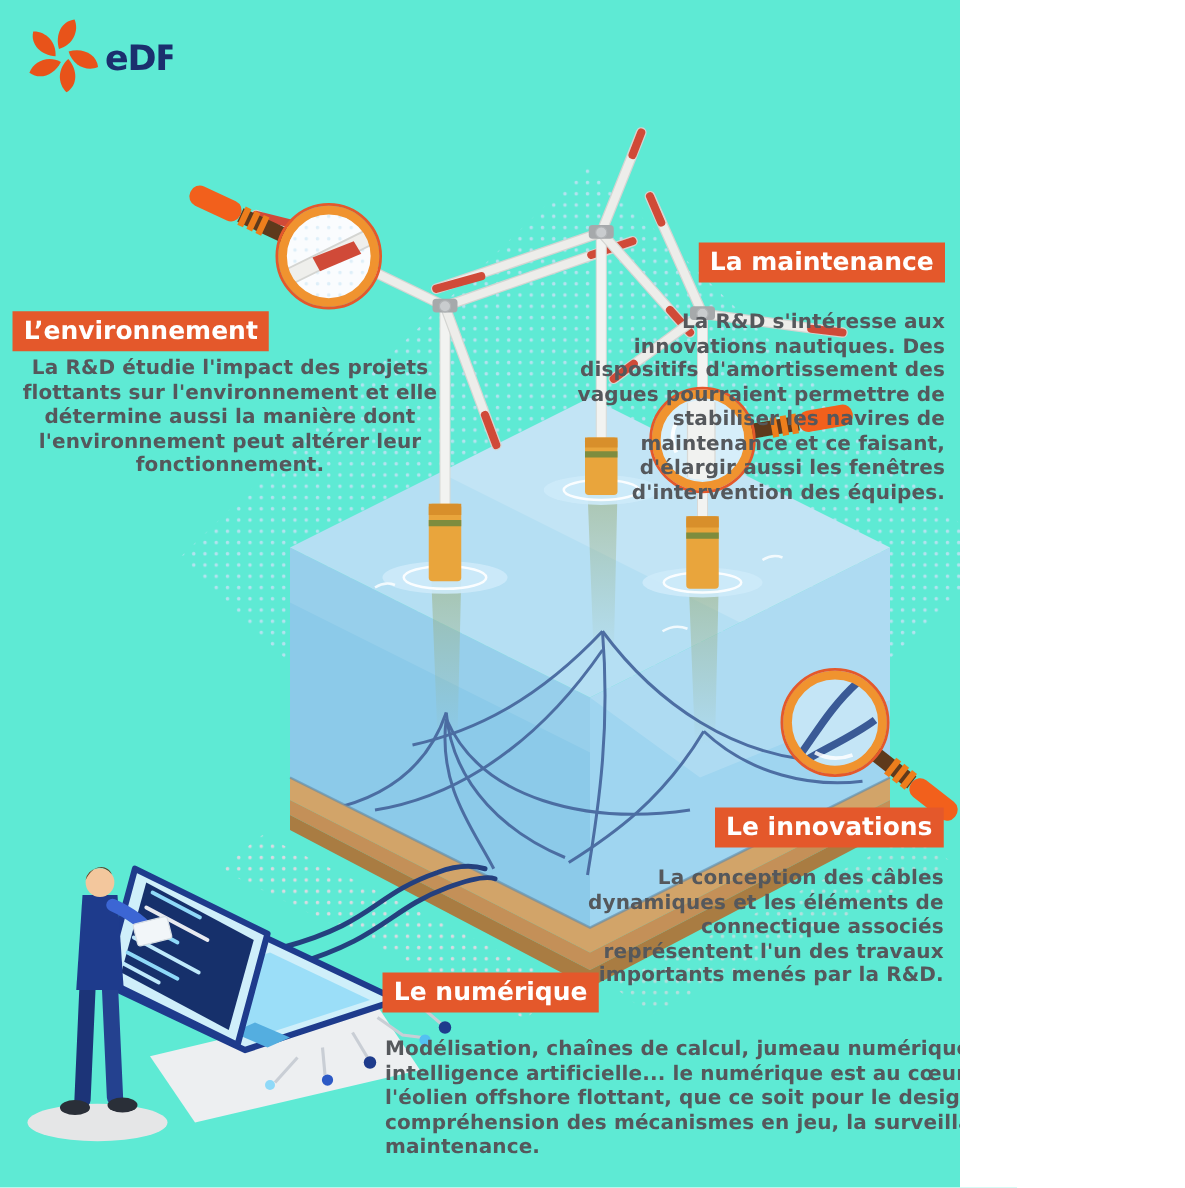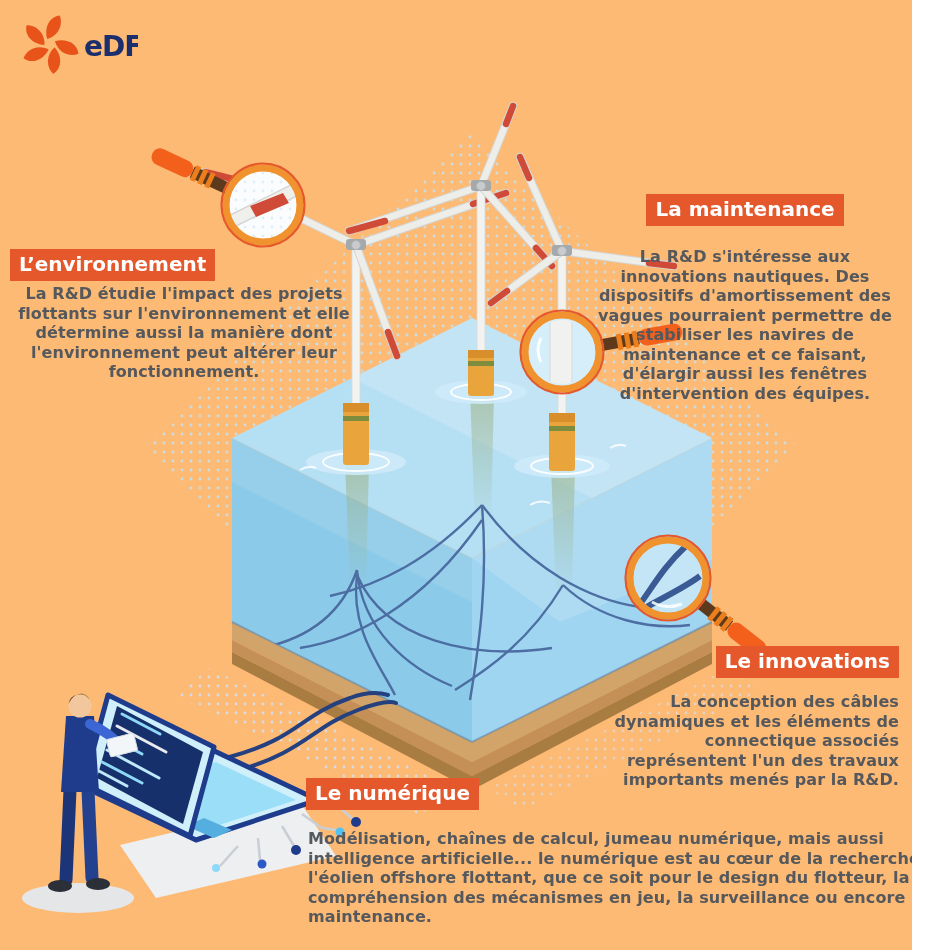--- a/index.html
+++ b/index.html
@@ -1,35 +1,35 @@
 <!DOCTYPE html>
 <html><head>
 <meta charset="utf-8">
 <style>
   html,body{margin:0;padding:0;background:#ffffff;}
   #stage{
-    position:relative;width:912px;height:950px;overflow:hidden;background:#fdba74;
+    position:relative;width:768px;height:950px;overflow:hidden;background:#5eead4;
     font-family:"DejaVu Sans","Liberation Sans",sans-serif;
   }
   .abs{position:absolute;}
   #illustration{position:absolute;left:0;top:0;width:948px;height:950px;}
   .title{
     left:150px;top:20px;width:656px;text-align:center;
     color:#2E6BC8;font-size:37px;font-weight:bold;line-height:1.14;letter-spacing:-.5px;
   }
   .chip{
     display:inline-block;background:#E4582B;color:#ffffff;
     font-weight:bold;font-size:20px;line-height:1;padding:5px 9px 7px 9px;
   }
   .body-text{
     color:#55585C;font-size:16px;font-weight:bold;line-height:1.22;letter-spacing:.1px;
   }
   .sec-env-chip{left:10px;top:249px;}
   .sec-env-body{left:10px;top:284px;width:348px;text-align:center;}
-  .sec-maint{right:12px;top:194px;width:310px;text-align:center;}
+  .sec-maint{right:12px;top:194px;width:310px;text-align:right;}
   .sec-maint-body{margin-top:21px;}
   .sec-racc{right:13px;top:646px;width:305px;text-align:right;}
   .sec-racc-body{margin-top:14px;}
   .sec-num-chip{left:306px;top:778px;}
   .sec-num-body{left:308px;top:829px;width:648px;text-align:left;}
   .logo{left:18px;top:14px;width:120px;height:62px;}
 </style>
 </head>
 <body>
 

